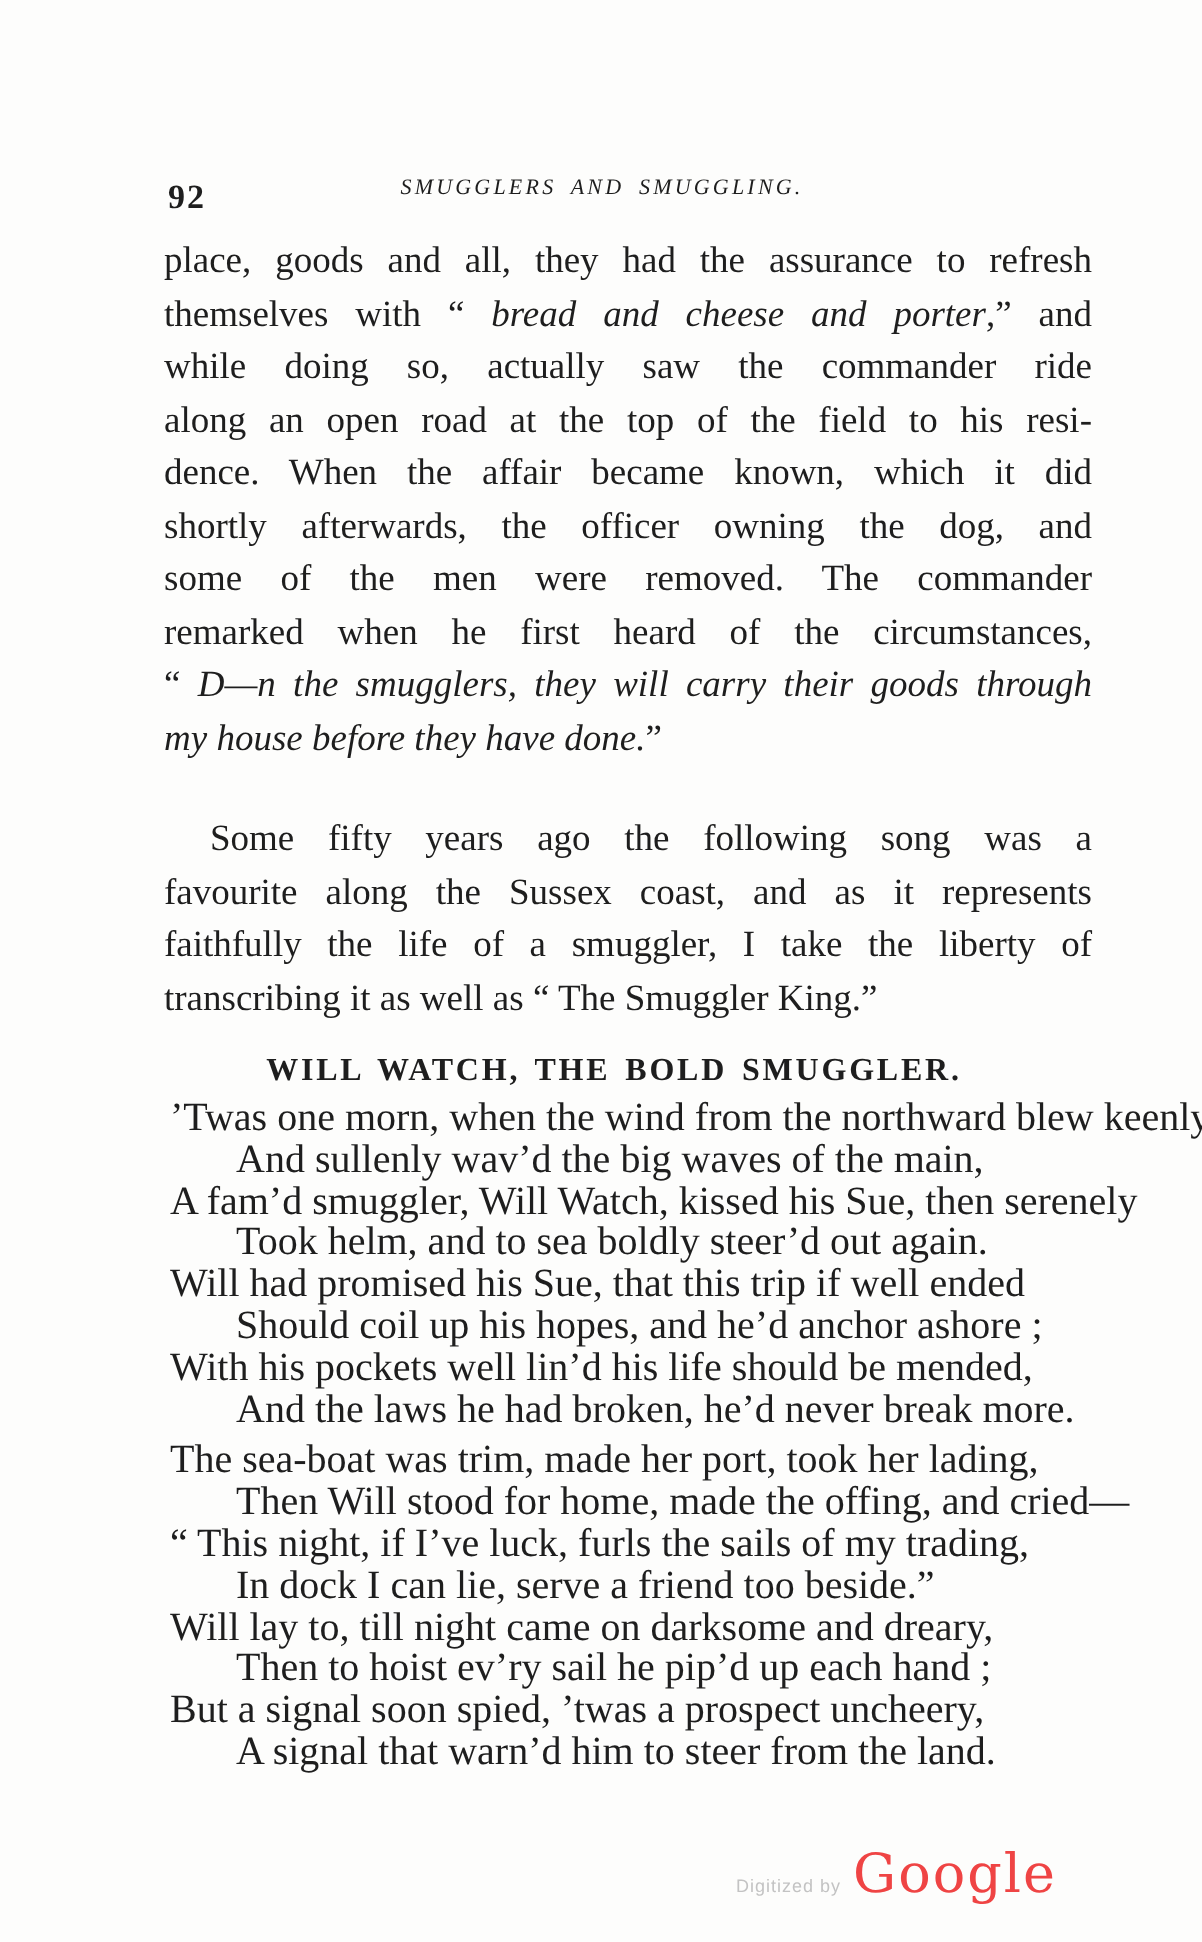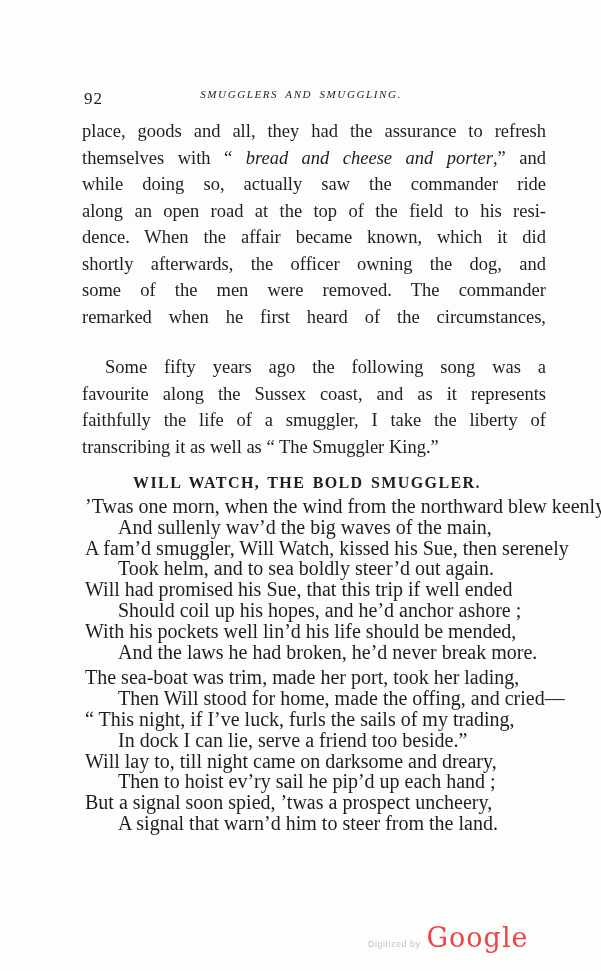--- a/index.html
+++ b/index.html
@@ -22,21 +22,21 @@
     top: 88px;
     left: 70px;
     width: 462px;
     height: 22px;
   }
   .page-number {
     position: absolute;
     left: 14px;
     top: 1px;
     font-size: 17px;
-    font-weight: normal;
+    font-weight: bold;
     letter-spacing: 1px;
   }
   .running-title {
     text-align: center;
     font-style: italic;
     font-size: 11px;
     letter-spacing: 1.6px;
     word-spacing: 3px;
     white-space: nowrap;
   }
@@ -116,20 +116,22 @@
     <div>
         <div class="paragraph">
           <div class="pline"><span>place, goods and all, they had the assurance to refresh</span></div>
           <div class="pline"><span>themselves with “ </span><span class="it">bread and cheese and porter</span><span>,” and</span></div>
           <div class="pline"><span>while doing so, actually saw the commander ride</span></div>
           <div class="pline"><span>along an open road at the top of the field to his resi-</span></div>
           <div class="pline"><span>dence. When the affair became known, which it did</span></div>
           <div class="pline"><span>shortly afterwards, the officer owning the dog, and</span></div>
           <div class="pline"><span>some of the men were removed. The commander</span></div>
           <div class="pline"><span>remarked when he first heard of the circumstances,</span></div>
+          <div class="pline"><span>“ </span><span class="it">D—n the smugglers, they will carry their goods through</span></div>
+          <div class="pline last"><span class="it">my house before they have done.</span><span>”</span></div>
         </div>
         <div class="paragraph">
           <div class="pline indent"><span>Some fifty years ago the following song was a</span></div>
           <div class="pline"><span>favourite along the Sussex coast, and as it represents</span></div>
           <div class="pline"><span>faithfully the life of a smuggler, I take the liberty of</span></div>
           <div class="pline last"><span>transcribing it as well as “ The Smuggler King.”</span></div>
         </div>
       </div>
 
     <div class="song">

